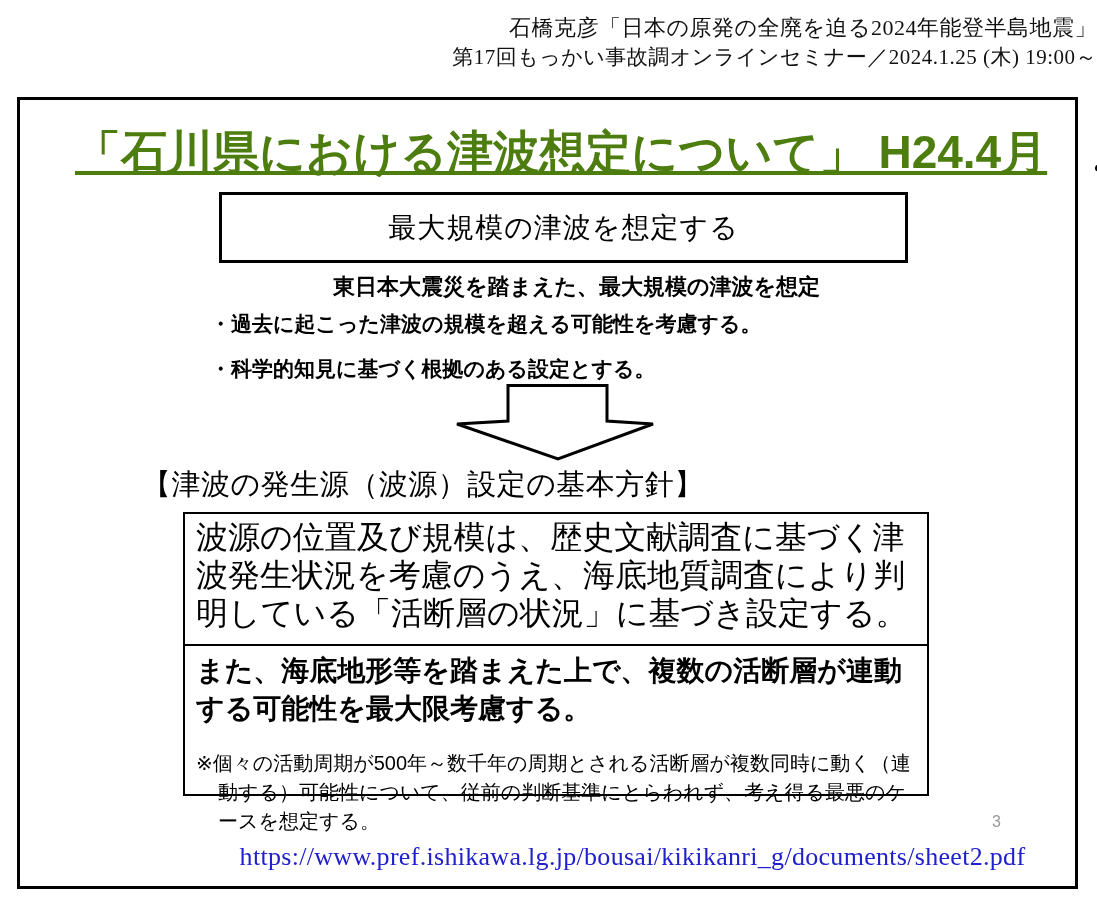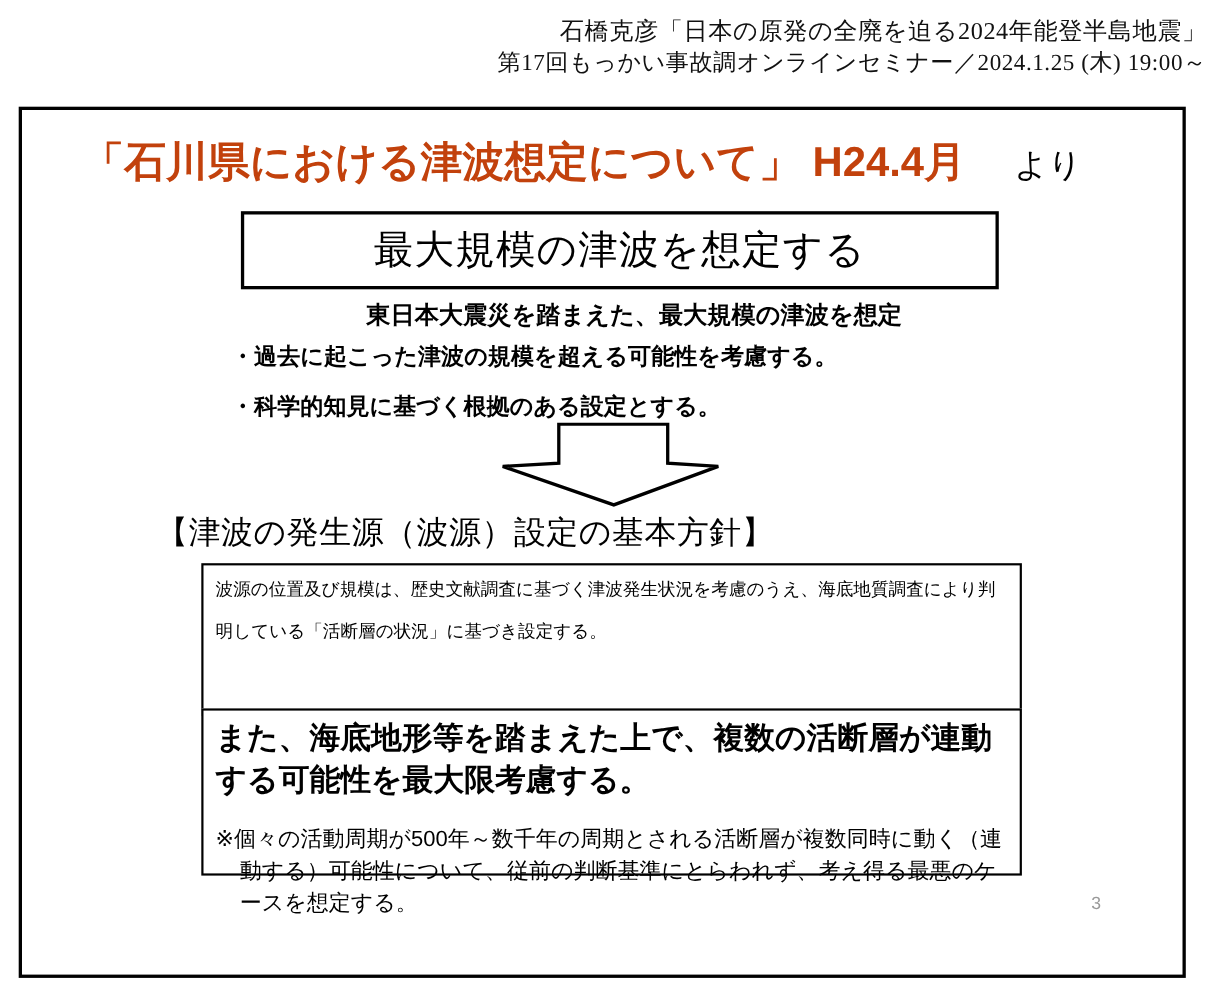--- a/index.html
+++ b/index.html
@@ -35,41 +35,42 @@
   }
 
   .title-row {
     position: absolute;
     left: 55px; top: 22px;
     white-space: nowrap;
     display: flex;
     align-items: baseline;
   }
   .title-red {
-    color: #c2410c;
-    font-weight: bold;
-    font-size: 38px;
+    color: #4d7c0f;
+    font-weight: bold;
+    font-size: 46px;
     letter-spacing: 0px;
+    text-decoration: underline;
   }
   .title-suffix {
     color: #000;
     font-size: 30px;
     margin-left: 44px;
     font-weight: normal;
   }
 
   .top-box {
     position: absolute;
     left: 199px; top: 92px;
     width: 689px; height: 71px;
     border: 3px solid #000;
     display: flex;
     align-items: center;
     justify-content: center;
-    font-size: 36px;
+    font-size: 28px;
     letter-spacing: 1px;
   }
 
   .subtitle {
     position: absolute;
     left: 0; top: 172px;
     width: 100%;
     text-align: center;
     font-weight: bold;
     font-size: 22px;
@@ -101,21 +102,21 @@
     position: absolute;
     left: 163px;
     width: 746px;
     border: 2.5px solid #000;
     background: #fff;
   }
   .box1 {
     top: 412px;
     height: 139px;
     padding: 4px 10px 4px 11px;
-    font-size: 16px;
+    font-size: 32px;
     line-height: 38px;
     word-break: break-all;
   }
   .box2 {
     top: 544px;
     height: 152px;
     padding: 6px 10px 4px 11px;
   }
   .box2-main {
     font-size: 28px;
@@ -192,14 +193,17 @@
     <span>波源の位置及び規模は、歴史文献調査に基づく津波発生状況を考慮のうえ、海底地質調査により判明している「活断層の状況」に基づき設定する。</span>
   </div>
 
   <div class="content-box box2">
     <div class="box2-main">また、海底地形等を踏まえた上で、複数の活断層が連動する可能性を最大限考慮する。</div>
     <div class="box2-note">※個々の活動周期が500年～数千年の周期とされる活断層が複数同時に動く（連動する）可能性について、従前の判断基準にとらわれず、考え得る最悪のケースを想定する。</div>
   </div>
 
   <div class="page-number">3</div>
 
+  <div class="url-row">
+    <a class="url-link">https://www.pref.ishikawa.lg.jp/bousai/kikikanri_g/documents/sheet2.pdf</a>
+  </div>
 
 </div>
 
 </body></html>

